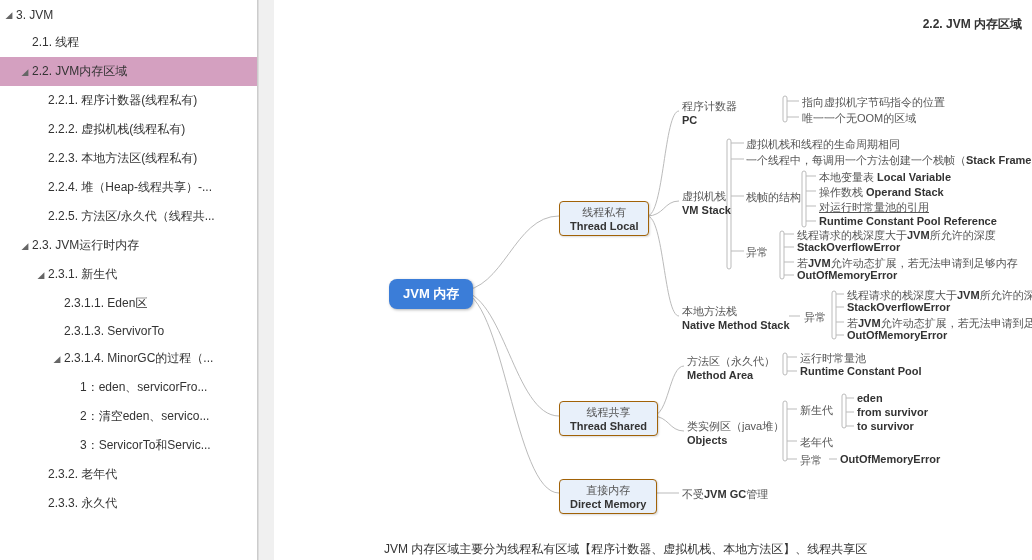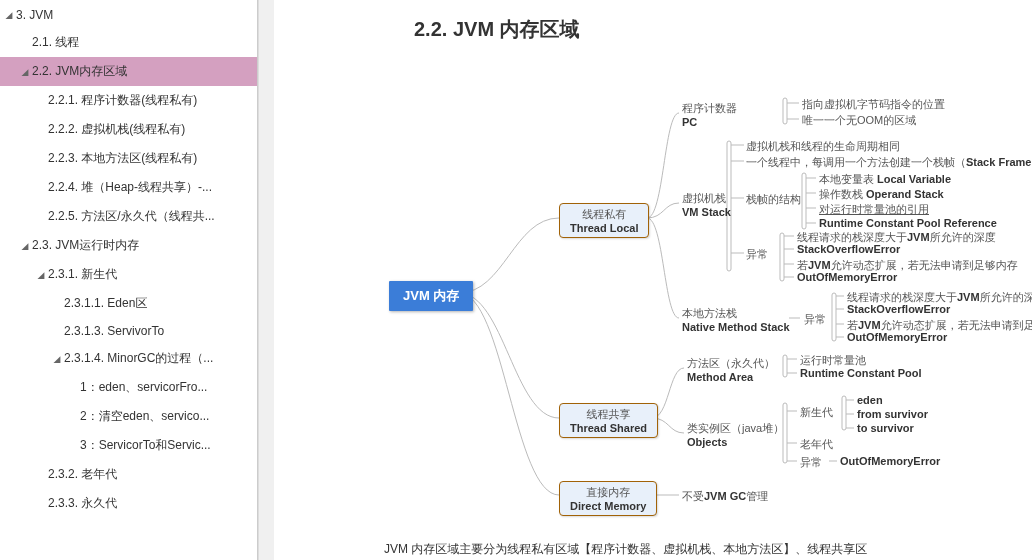--- a/index.html
+++ b/index.html
@@ -9,24 +9,24 @@
 .tree-item.selected { background: #d4a0c0; }
 .tree-arrow { width: 10px; height: 10px; display: inline-flex; align-items: center; justify-content: center; margin-right: 2px; font-size: 9px; color: #666; }
 .tree-blank { width: 12px; display: inline-block; }
 .lvl0 { padding-left: 4px; }
 .lvl1 { padding-left: 20px; }
 .lvl2 { padding-left: 36px; }
 .lvl3 { padding-left: 52px; }
 .lvl4 { padding-left: 68px; }
 .scroll-gutter { width: 16px; background: #f0f0f0; border-left: 1px solid #ddd; }
 .main { flex: 1; background: #fff; padding: 10px 10px 0 10px; position: relative; overflow: hidden; }
-.title { font-size: 20px; font-weight: bold; text-align: left; margin: 6px 0 10px 130px; }
+.title { font-size: 12px; font-weight: bold; text-align: right; margin: 6px 0 18px 130px; }
 .mindmap { position: relative; width: 750px; height: 460px; font-size: 11px; }
 .node { position: absolute; white-space: nowrap; }
-.root { background: #3b7dd8; color: #fff; padding: 6px 14px; border-radius: 1px; font-size: 13px; font-weight: bold; box-shadow: 1px 1px 3px rgba(0,0,0,0.3); }
+.root { background: #3b7dd8; color: #fff; padding: 6px 14px; border-radius: 8px; font-size: 13px; font-weight: bold; box-shadow: 1px 1px 3px rgba(0,0,0,0.3); }
 .branch { background: #e8f0fa; border: 1px solid #a16207; border-radius: 4px; padding: 3px 10px; text-align: center; box-shadow: 1px 1px 2px rgba(0,0,0,0.15); color: #555; }
 .branch .cn { display: block; }
 .branch .en { display: block; font-weight: bold; color: #333; }
 .leaf { color: #555; }
 .leaf .en { font-weight: bold; color: #333; }
 .bold { font-weight: bold; color: #333; }
 .svglines { position: absolute; top: 0; left: 0; pointer-events: none; }
 .svglines path { stroke: #bbb; stroke-width: 1; fill: none; }
 .svglines rect { fill: none; stroke: #bbb; stroke-width: 1; }
 .footer-text { position: absolute; bottom: 2px; left: 110px; font-size: 12px; color: #333; }

